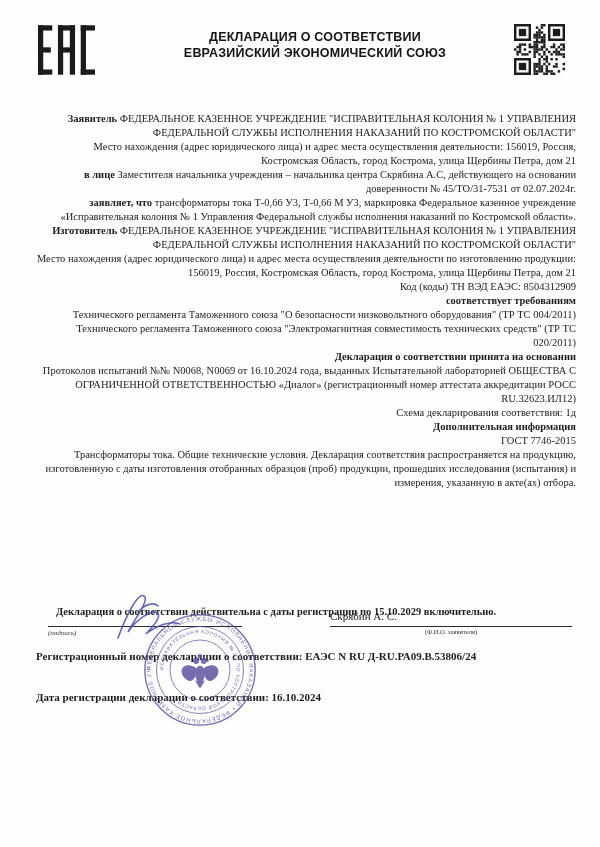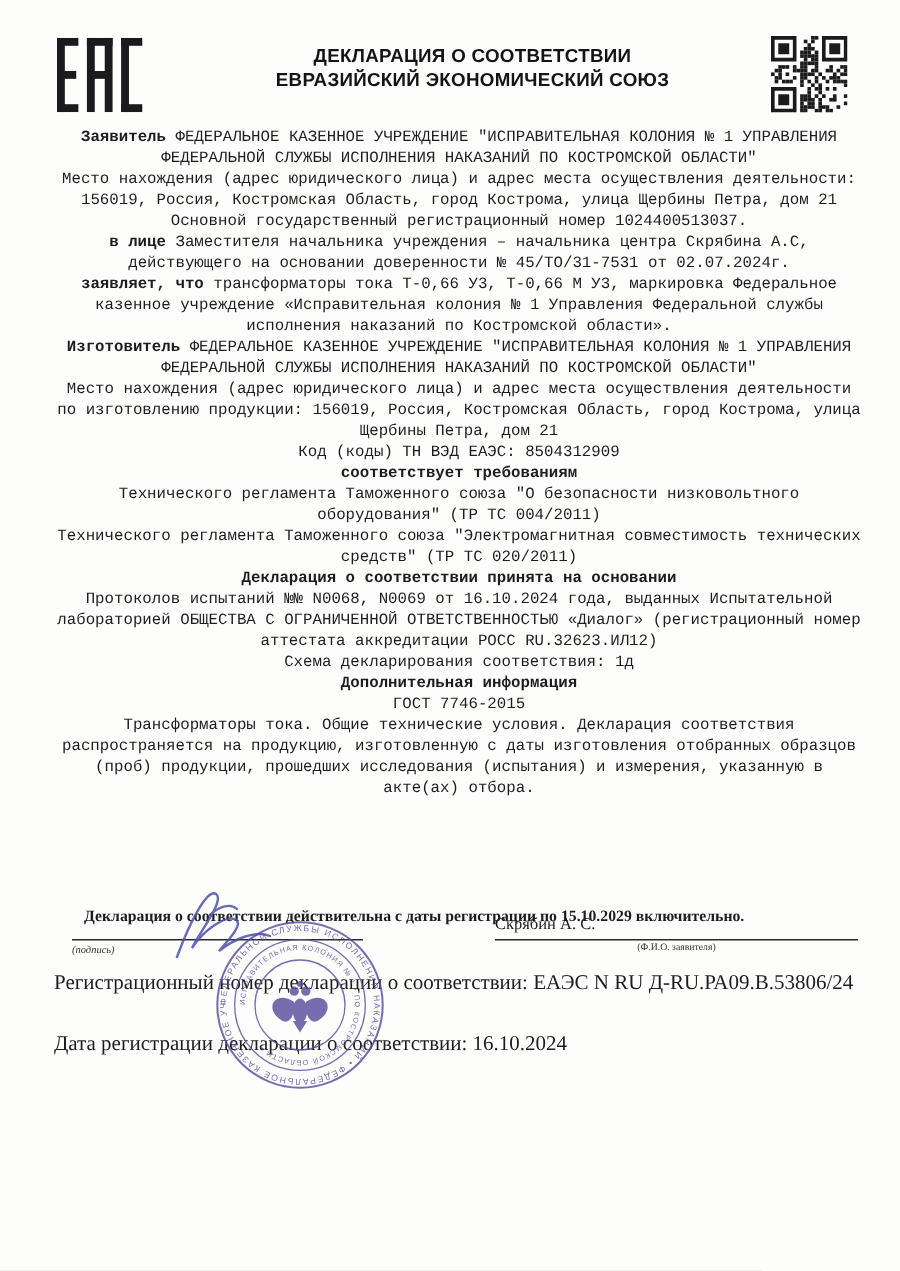--- a/index.html
+++ b/index.html
@@ -11,39 +11,39 @@
   
   .eac-logo{position:absolute;left:38px;top:25px;width:57px;height:50px;}
   .hdr-title{
     position:absolute;left:135px;top:29px;width:360px;text-align:center;
     font-family:"Liberation Sans",sans-serif;font-weight:bold;
     font-size:12.5px;line-height:16px;color:#141416;letter-spacing:.2px;
   }
   .qr{position:absolute;left:514px;top:24px;width:51px;height:51px;}
   
   .content{
-    position:absolute;left:36px;top:85px;width:540px;
-    font-size:10.5px;line-height:14px;text-align:center;font-family:Liberation Mono, monospace;
+    position:absolute;left:36px;top:112px;width:540px;
+    font-size:10.5px;line-height:14px;text-align:right;
   }
   .content p{margin:0;}
   .b{font-weight:bold;}
   .mt2{margin-top:2px}.mt4{margin-top:4px}.mt14{margin-top:14px}
   
   .validity{
     position:absolute;left:36px;top:605px;width:540px;
     font-size:10.5px;line-height:14px;font-weight:bold;margin-left:20px;
   }
   .sig-line{position:absolute;height:0;border-top:1.2px solid #2a2a2c;}
   .sig-line.left{left:48px;top:626px;width:194px;}
   .sig-line.right{left:330px;top:626px;width:242px;}
   .sig-caption{position:absolute;font-size:7px;color:#333;}
   .sig-caption.left{left:48px;top:629px;width:194px;text-align:left;font-style:italic;}
   .sig-caption.right{left:330px;top:628px;width:242px;text-align:center;font-size:6.5px;}
   .sig-name{position:absolute;left:330px;top:610px;width:242px;font-size:11px;}
-  .reg-line{position:absolute;left:36px;width:545px;font-weight:normal;font-size:14px;line-height:14px;}
+  .reg-line{position:absolute;left:36px;width:545px;font-weight:bold;font-size:11px;line-height:14px;}
   .reg-line.num{top:649px;}
   .reg-line.date{top:690px;}
   
   .stamp{position:absolute;left:141px;top:608px;width:118px;height:124px;opacity:.82;}
   .signature-ink{position:absolute;left:104px;top:586px;width:92px;height:62px;opacity:.85;}
 </style>
 </head>
 <body>
 
 <div class="page">
@@ -210,21 +210,20 @@
           <rect x="31.2" y="48.0" width="2.4" height="2.4"></rect>
           <rect x="36.0" y="48.0" width="2.4" height="2.4"></rect>
           <rect x="38.4" y="48.0" width="2.4" height="2.4"></rect>
         </g>
     </svg>
   </div>
 
   <div class="content">
     <p><span class="b">Заявитель</span><span> ФЕДЕРАЛЬНОЕ КАЗЕННОЕ УЧРЕЖДЕНИЕ "ИСПРАВИТЕЛЬНАЯ КОЛОНИЯ № 1 УПРАВЛЕНИЯ ФЕДЕРАЛЬНОЙ СЛУЖБЫ ИСПОЛНЕНИЯ НАКАЗАНИЙ ПО КОСТРОМСКОЙ ОБЛАСТИ"</span></p>
     <p>Место нахождения (адрес юридического лица) и адрес места осуществления деятельности: 156019, Россия, Костромская Область, город Кострома, улица Щербины Петра, дом 21</p>
-    <p>Основной государственный регистрационный номер 1024400513037.</p>
     <p class="mt2"><span class="b">в лице</span><span> Заместителя начальника учреждения – начальника центра Скрябина А.С, действующего на основании доверенности № 45/ТО/31-7531 от 02.07.2024г.</span></p>
     <p class="mt2"><span class="b">заявляет, что</span><span> трансформаторы тока Т-0,66 У3, Т-0,66 М У3, маркировка Федеральное казенное учреждение «Исправительная колония № 1 Управления Федеральной службы исполнения наказаний по Костромской области».</span></p>
     <p><span class="b">Изготовитель</span><span> ФЕДЕРАЛЬНОЕ КАЗЕННОЕ УЧРЕЖДЕНИЕ "ИСПРАВИТЕЛЬНАЯ КОЛОНИЯ № 1 УПРАВЛЕНИЯ ФЕДЕРАЛЬНОЙ СЛУЖБЫ ИСПОЛНЕНИЯ НАКАЗАНИЙ ПО КОСТРОМСКОЙ ОБЛАСТИ"</span></p>
     <p>Место нахождения (адрес юридического лица) и адрес места осуществления деятельности по изготовлению продукции: 156019, Россия, Костромская Область, город Кострома, улица Щербины Петра, дом 21</p>
     <p class="mt14">Код (коды) ТН ВЭД ЕАЭС: 8504312909</p>
     <p class="b mt2">соответствует требованиям</p>
     <p>Технического регламента Таможенного союза "О безопасности низковольтного оборудования" (ТР ТС 004/2011)</p>
     <p>Технического регламента Таможенного союза "Электромагнитная совместимость технических средств" (ТР ТС 020/2011)</p>
     <p class="b mt2">Декларация о соответствии принята на основании</p>
     <p>Протоколов испытаний №№ N0068, N0069 от 16.10.2024 года, выданных Испытательной лабораторией ОБЩЕСТВА С ОГРАНИЧЕННОЙ ОТВЕТСТВЕННОСТЬЮ «Диалог» (регистрационный номер аттестата аккредитации РОСС RU.32623.ИЛ12)</p>

